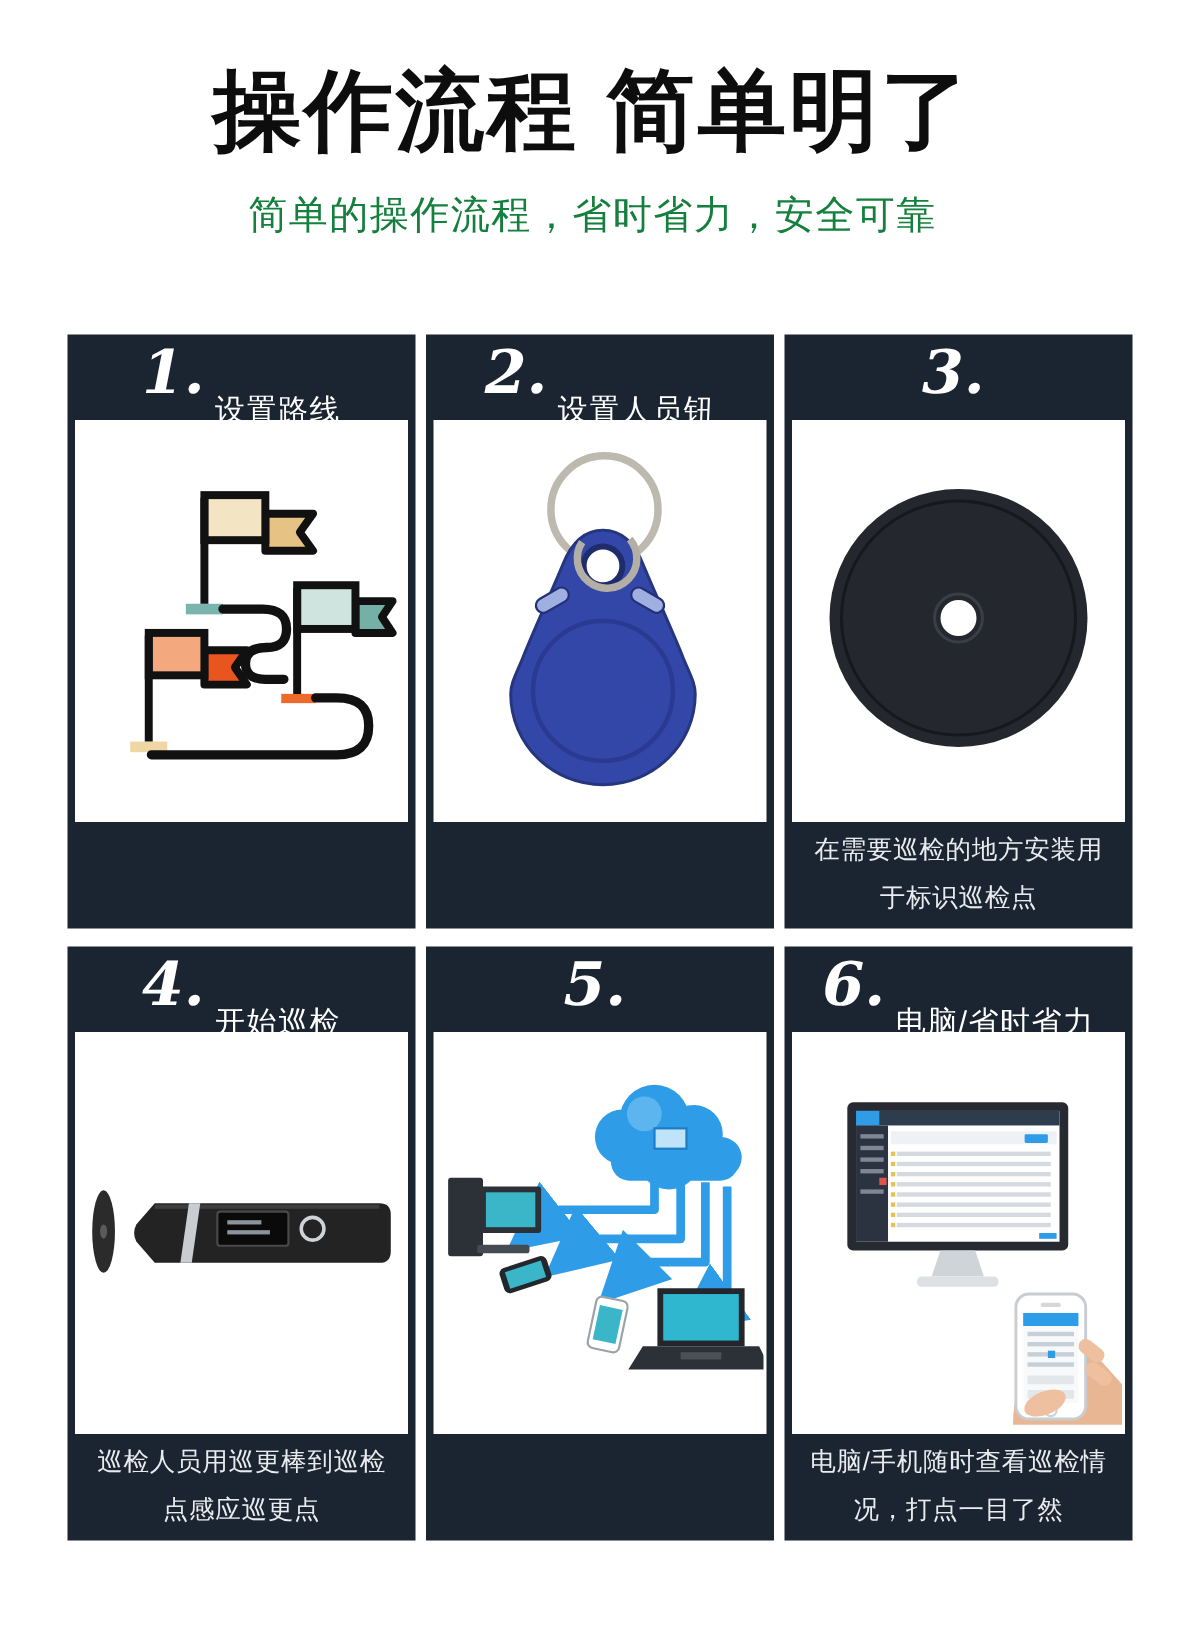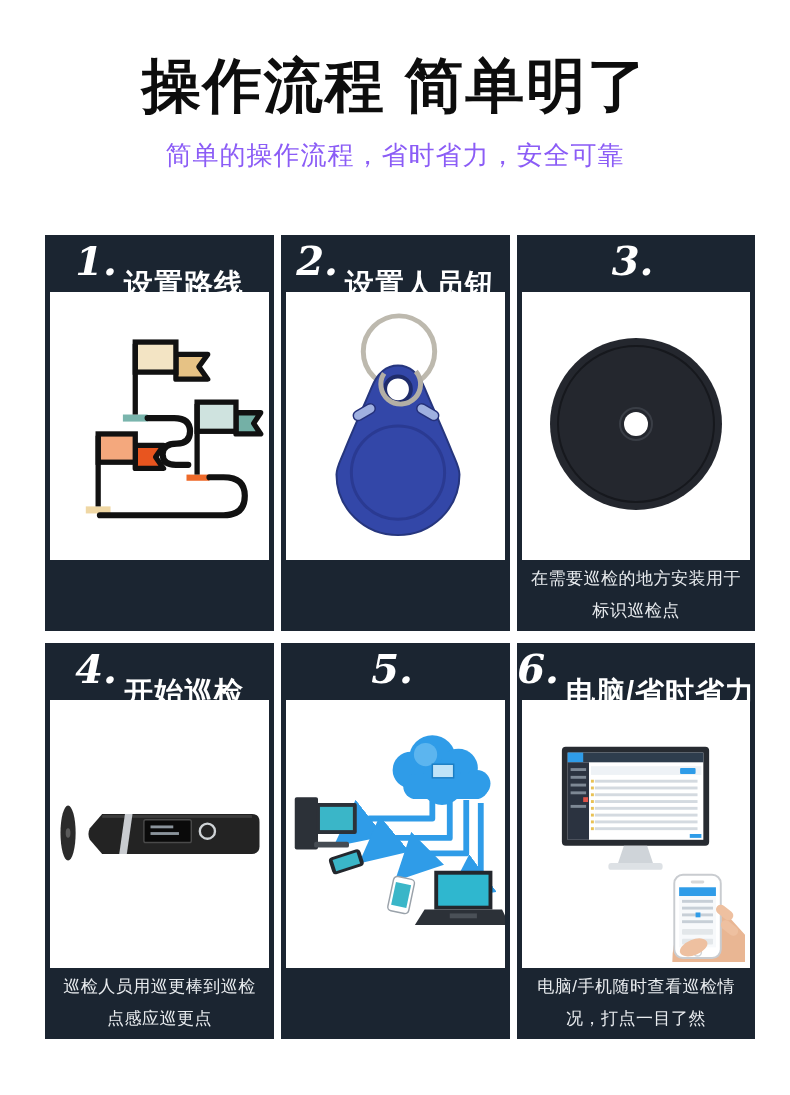--- a/index.html
+++ b/index.html
@@ -3,43 +3,43 @@
 <meta charset="utf-8">
 <style>
   * { box-sizing: border-box; }
   html,body { margin:0; padding:0; }
   body {
     width:790px; height:1095px; background:#ffffff;
     font-family:"Liberation Sans", sans-serif;
     overflow:hidden; position:relative;
   }
   .page-title {
-    margin:16px; padding-top:37px; text-align:center;
+    margin:4px; padding-top:37px; text-align:center;
     font-size:59px; font-weight:800; color:#0d0d0d;
     letter-spacing:2px; line-height:1.15;
   }
   .page-subtitle {
     margin:17px 0 0; text-align:center;
-    font-size:26px; color:#8b5cf6; letter-spacing:1px;
+    font-size:26px; color:#15803d; letter-spacing:1px;
   }
   .steps-grid {
     margin:62px 35px 0 45px;
     display:grid; grid-template-columns:repeat(3,1fr);
     column-gap:7px; row-gap:12px;
   }
   .card { background:#1b2531; height:396px; display:flex; flex-direction:column; }
   .card-header {
     height:57px; flex:0 0 57px; display:flex; align-items:center;
     justify-content:center; color:#fff; white-space:nowrap;
   }
   .step-num {
     font-family:"DejaVu Serif", serif; font-style:italic; font-weight:700;
     font-size:40px; line-height:1; margin-right:7px; padding-bottom:4px;
   }
-  .step-title { font-size:29px; font-weight:700; letter-spacing:1px;margin-top:44px; }
+  .step-title { font-size:20px; font-weight:400; letter-spacing:1px;margin-top:44px; }
   .card-image {
     background:#ffffff; margin:0 5px; height:268px; flex:0 0 268px;
     display:flex; align-items:center; justify-content:center; overflow:hidden;
   }
   .card-caption {
     flex:1; display:flex; align-items:center; justify-content:center;
     text-align:center; color:#e9ecef; font-size:17px; line-height:32px;
     padding:0 13px; letter-spacing:0.5px;
   }
 </style>

